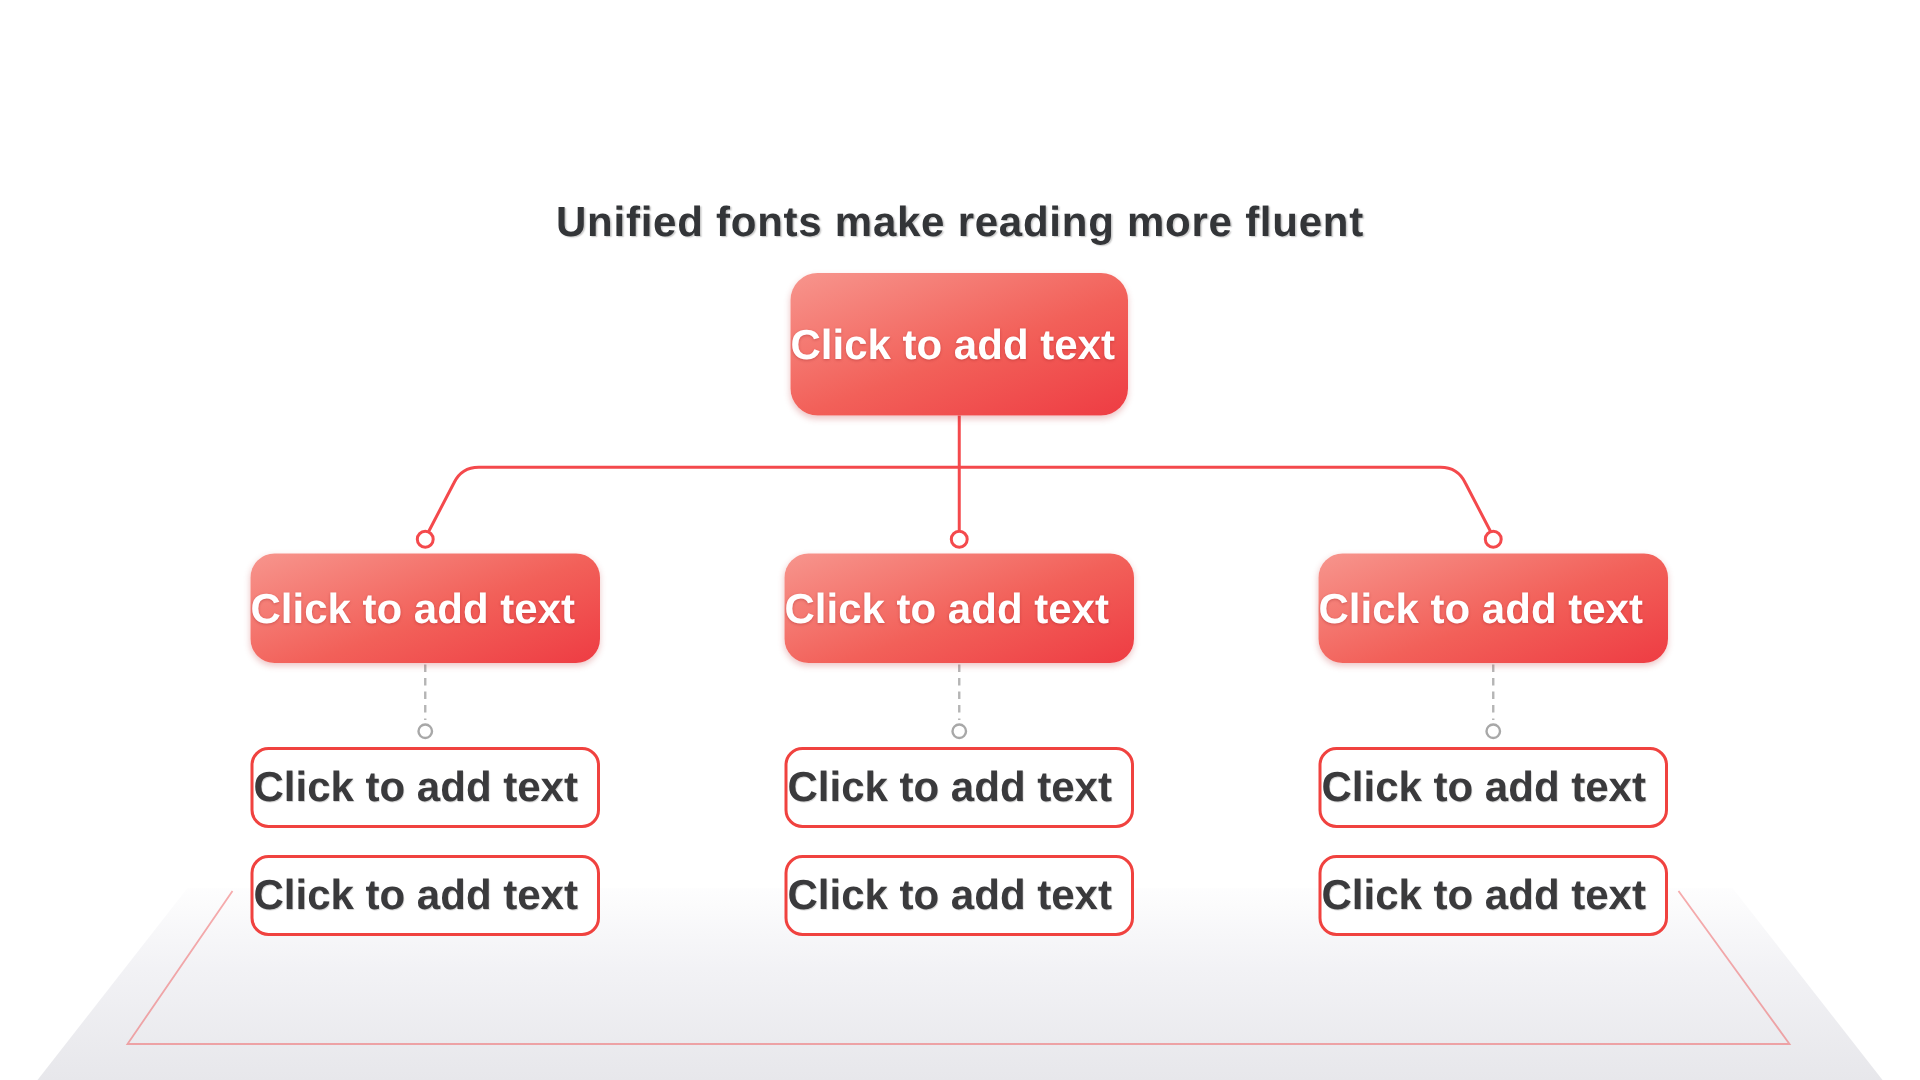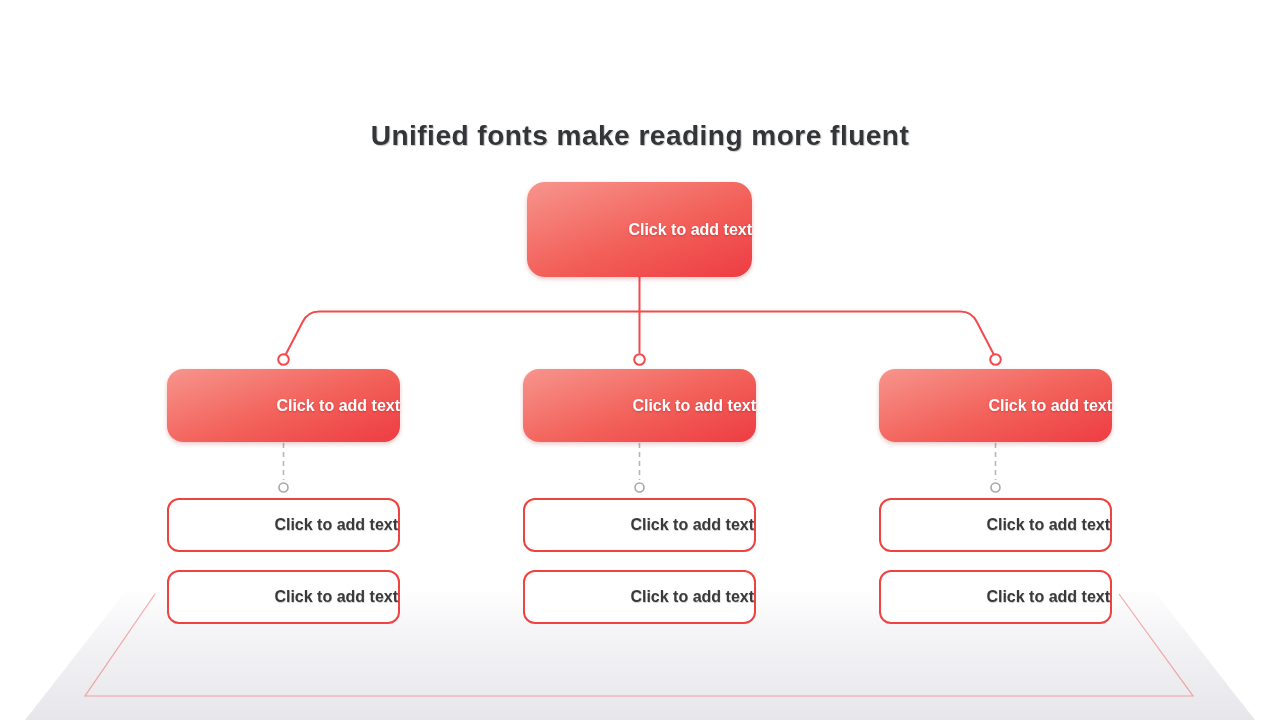--- a/index.html
+++ b/index.html
@@ -8,33 +8,33 @@
     background: #ffffff;
     font-family: "Liberation Sans", sans-serif;
     position: relative;
     overflow: hidden;
   }
   .stage { position: absolute; inset: 0; width: 1280px; height: 720px; }
   svg.deco { position: absolute; left: 0; top: 0; z-index: 1; }
 
   .slide-title {
     position: absolute;
-    left: 0; top: 120px; width: 1280px; height: 34px;
+    left: 0; top: 132px; width: 1280px; height: 34px;
     text-align: center;
     font-size: 28px; font-weight: bold;
     color: #333538;
     letter-spacing: 0.5px;
     text-shadow: 1px 1px 1px rgba(0,0,0,0.22);
     z-index: 2;
   }
 
   .node {
     position: absolute;
-    display: flex; align-items: center; justify-content: flex-end;
-    font-weight: bold; font-size: 16px;
+    display: flex; align-items: center; justify-content: flex-start;
+    font-weight: bold; font-size: 28px;
     z-index: 2;
     box-sizing: border-box;
     cursor: pointer;
   }
   .node.red {
     background: linear-gradient(160deg, #f7958d 0%, #f26059 55%, #ee3c43 100%);
     color: #ffffff;
     text-shadow: 0 1px 2px rgba(140,20,25,0.35);
     box-shadow: 0 2px 4px rgba(190,50,55,0.28);
   }

